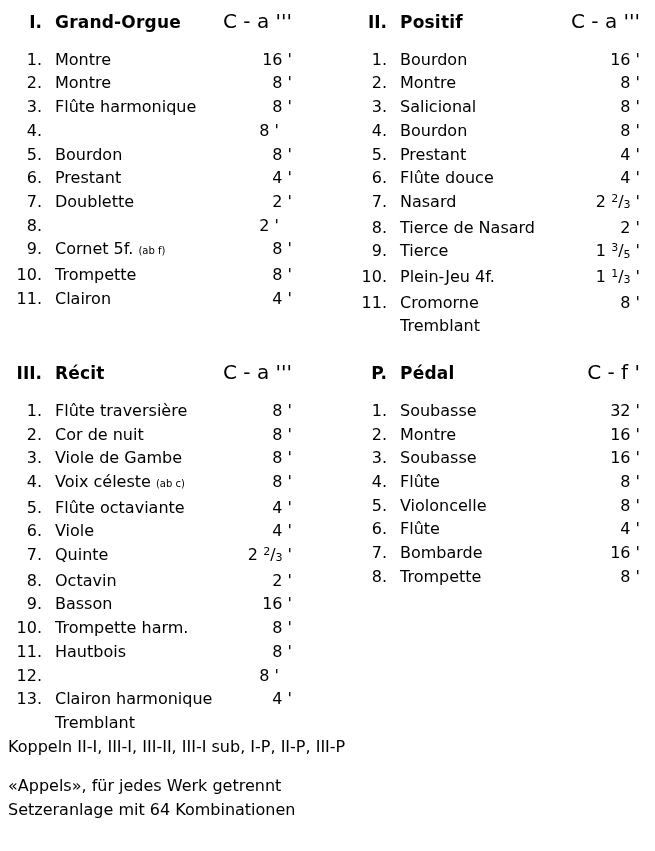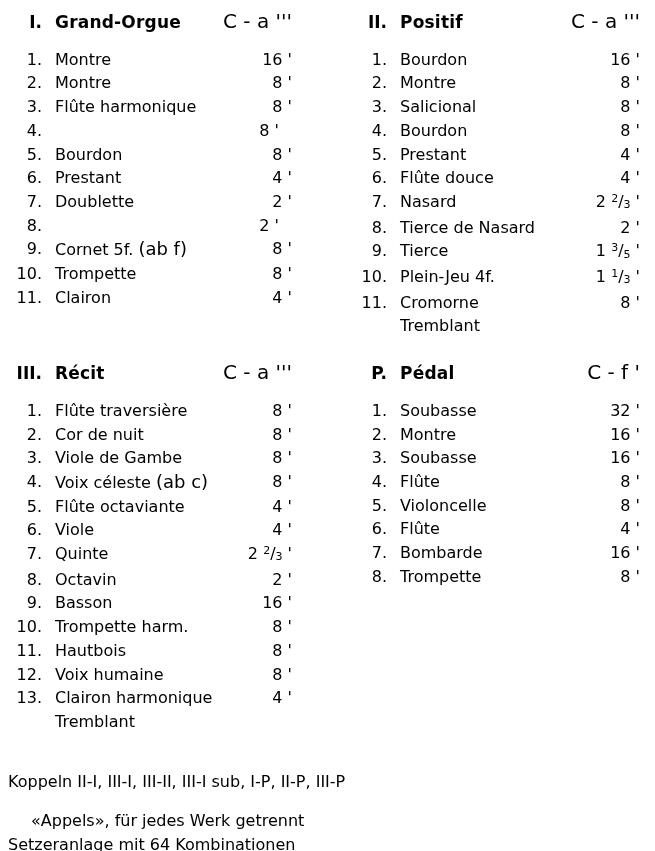--- a/index.html
+++ b/index.html
@@ -45,35 +45,35 @@
     white-space: pre;
   }
   .stop-row {
     display: grid;
     grid-template-columns: 34px 1fr auto;
     column-gap: 13px;
   }
   .c-no { text-align: right; }
   .c-name { white-space: nowrap; }
   .c-pitch { text-align: right; white-space: pre; }
-  .note { font-size: 18px; }
+  .note { font-size: 10px; }
   .c-pitch sup {
     font-size: 11px;
     vertical-align: baseline;
     position: relative;
     top: -0.45em;
   }
   .c-pitch sub {
     font-size: 11px;
     vertical-align: baseline;
     position: relative;
     top: 0.12em;
   }
-  .footer-koppeln { margin-top: 36px; }
-  .footer-appels { margin-top: 16px; margin-left: 23px; }
+  .footer-koppeln { }
+  .footer-appels { margin-top: 16px; }
 </style>
 </head>
 <body>
 
 <div class="page">
   <div class="grid">
 
     <section class="division">
       <div class="division-header">
         <span class="sec-num">I.</span>
@@ -264,21 +264,20 @@
             <span class="c-name">Trompette harm.</span>
             <span class="c-pitch">8 '</span>
           </div>
           <div class="stop-row">
             <span class="c-no">11.</span>
             <span class="c-name">Hautbois</span>
             <span class="c-pitch">8 '</span>
           </div>
           <div class="stop-row">
             <span class="c-no">12.</span>
-            <span class="c-name">Voix humaine</span>
             <span class="c-pitch">8 '</span>
           </div>
           <div class="stop-row">
             <span class="c-no">13.</span>
             <span class="c-name">Clairon harmonique</span>
             <span class="c-pitch">4 '</span>
           </div>
           <div class="stop-row">
             <span class="c-no"></span>
             <span class="c-name">Tremblant</span>

